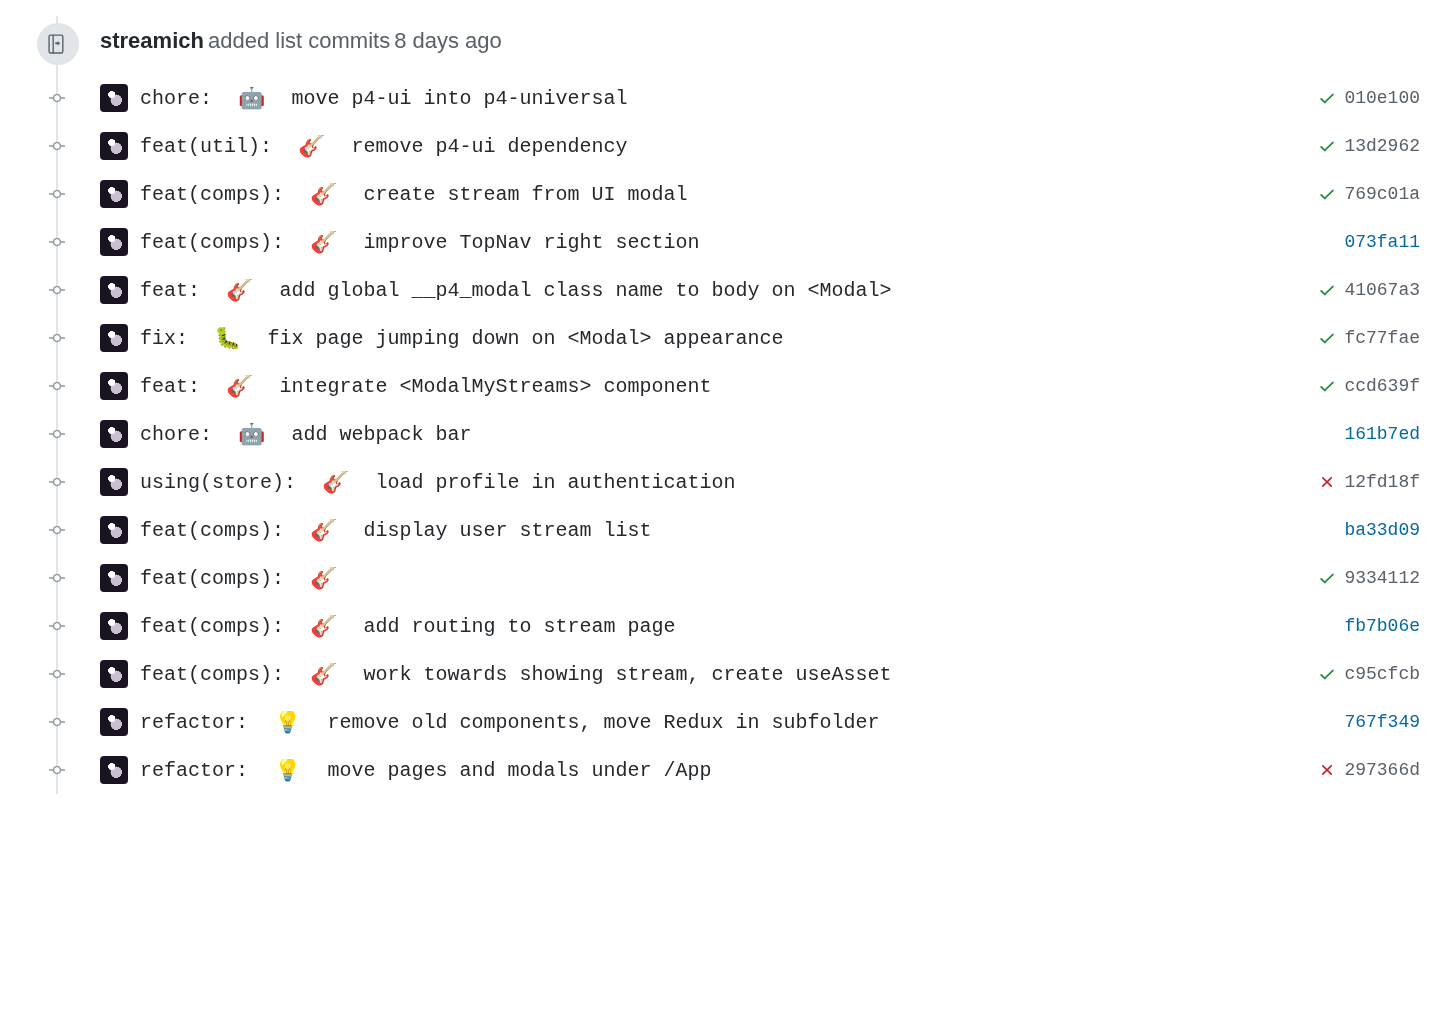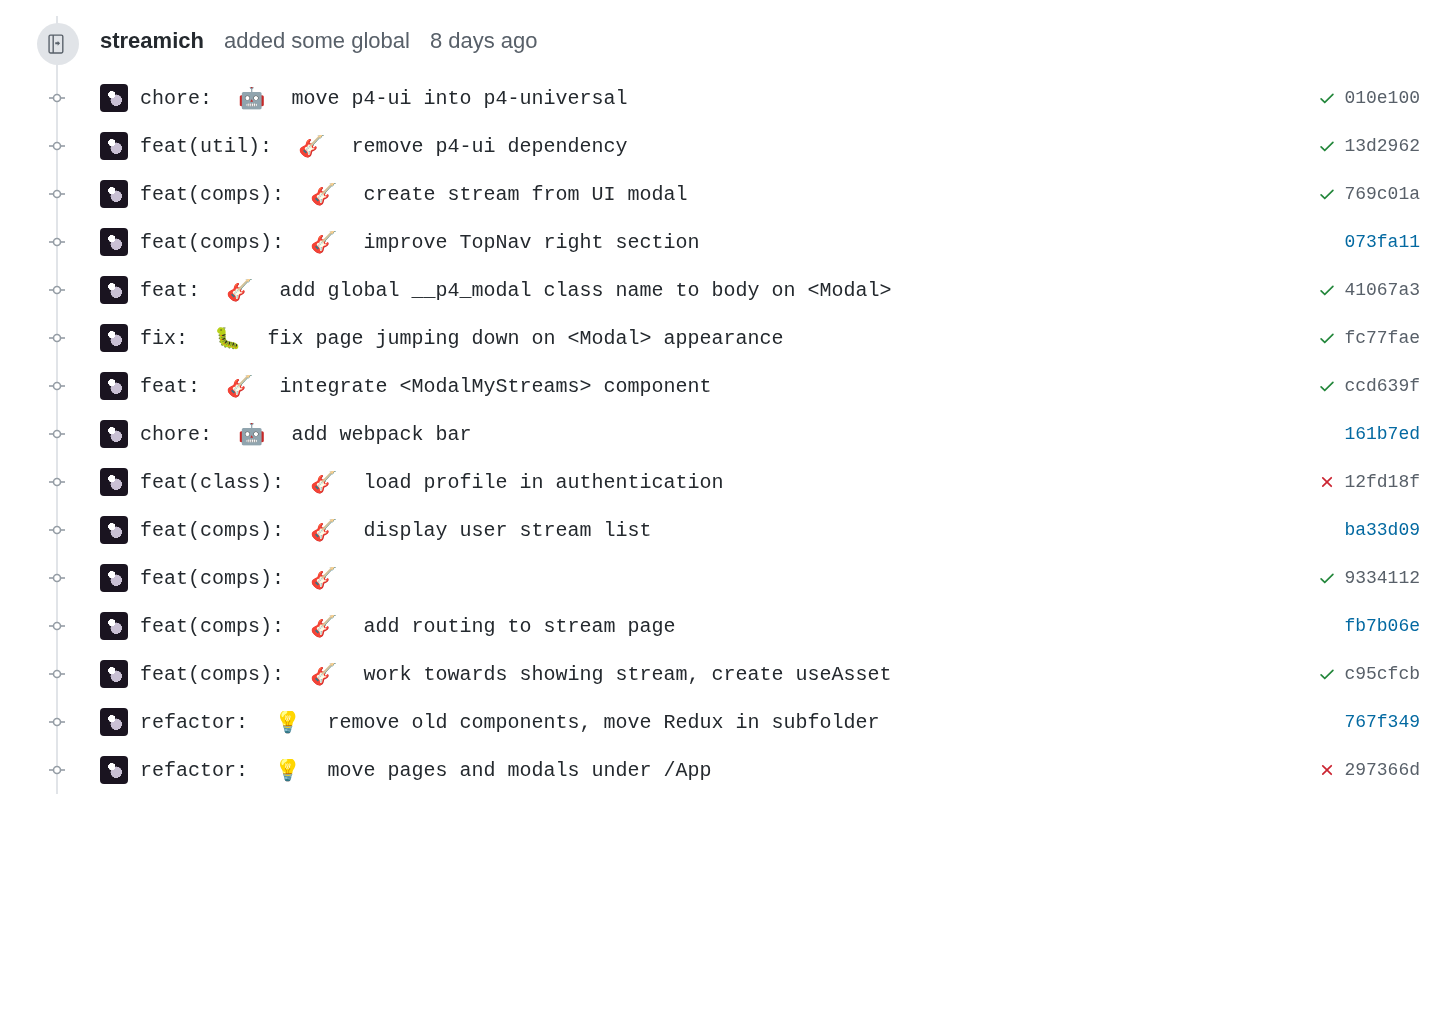--- a/index.html
+++ b/index.html
@@ -20,21 +20,21 @@
     left: 26px;
     top: 0;
     bottom: 0;
     width: 2px;
     background: #e1e4e8;
   }
   .header-row {
     position: relative;
     display: flex;
     align-items: flex-start;
-    gap: 20px;
+    gap: 4px;
     padding: 12px 0 20px 12px;
     font-size: 22px;
     color: #586069;
   }
   .header-badge {
     position: absolute;
     left: -51px;
     top: 7px;
     width: 42px;
     height: 42px;
@@ -123,21 +123,21 @@
 <div class="timeline">
 
   <div class="header-row">
     <span class="header-badge">
       <svg width="22" height="22" viewBox="0 0 16 16" fill="#586069">
         <path d="M1 2.5A1.5 1.5 0 012.5 1h8A1.5 1.5 0 0112 2.5v11A1.5 1.5 0 0110.5 15h-8A1.5 1.5 0 011 13.5v-11zM2.5 2a.5.5 0 00-.5.5v11a.5.5 0 00.5.5H4V2H2.5zM5 2v12h5.5a.5.5 0 00.5-.5v-11a.5.5 0 00-.5-.5H5z"></path>
         <path d="M7.75 5.75L9.5 7.5l-1.75 1.75V8.25H6v-1.5h1.75z"></path>
       </svg>
     </span>
     <a class="author">streamich</a>
-    <span>added some global</span>
+    <span>added list commits</span>
     <a>8 days ago</a>
   </div>
 
   <div id="commit-list">
   <div class="commit-row">
     <span class="commit-dot">
       <svg width="16" height="16" viewBox="0 0 16 16">
         <line x1="0" y1="8" x2="4" y2="8" stroke="#959da5" stroke-width="1.6"></line>
         <circle cx="8" cy="8" r="3.5" fill="#fff" stroke="#959da5" stroke-width="1.6"></circle>
         <line x1="12" y1="8" x2="16" y2="8" stroke="#959da5" stroke-width="1.6"></line>
@@ -310,21 +310,21 @@
   <div class="commit-row">
     <span class="commit-dot">
       <svg width="16" height="16" viewBox="0 0 16 16">
         <line x1="0" y1="8" x2="4" y2="8" stroke="#959da5" stroke-width="1.6"></line>
         <circle cx="8" cy="8" r="3.5" fill="#fff" stroke="#959da5" stroke-width="1.6"></circle>
         <line x1="12" y1="8" x2="16" y2="8" stroke="#959da5" stroke-width="1.6"></line>
       </svg>
     </span>
     <a class="avatar"></a>
     <a class="commit-msg">
-      <span>feat(class): </span>
+      <span>using(store): </span>
       <span class="emoji">🎸</span>
       <span> load profile in authentication</span>
     </a>
     <span class="commit-meta">
       <span class="status-icon"><svg viewBox="0 0 16 16" width="18" height="18" fill="#cb2431">
               <path d="M3.72 3.72a.75.75 0 011.06 0L8 6.94l3.22-3.22a.75.75 0 111.06 1.06L9.06 8l3.22 3.22a.75.75 0 11-1.06 1.06L8 9.06l-3.22 3.22a.75.75 0 01-1.06-1.06L6.94 8 3.72 4.78a.75.75 0 010-1.06z"></path>
             </svg></span>
       <a class="sha linked">12fd18f</a>
     </span>
   </div>

